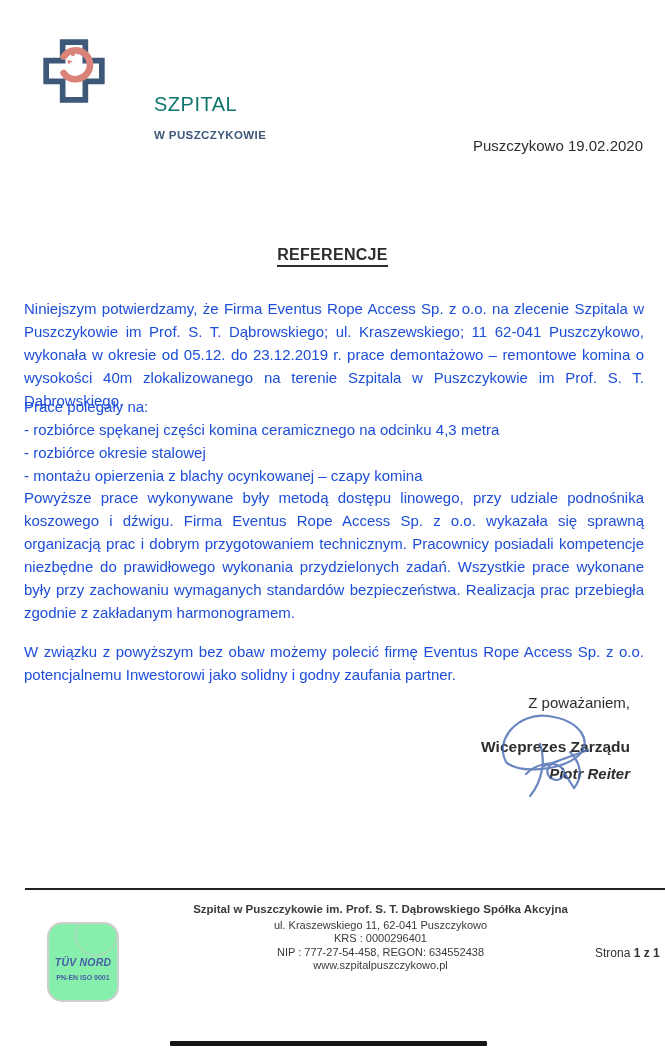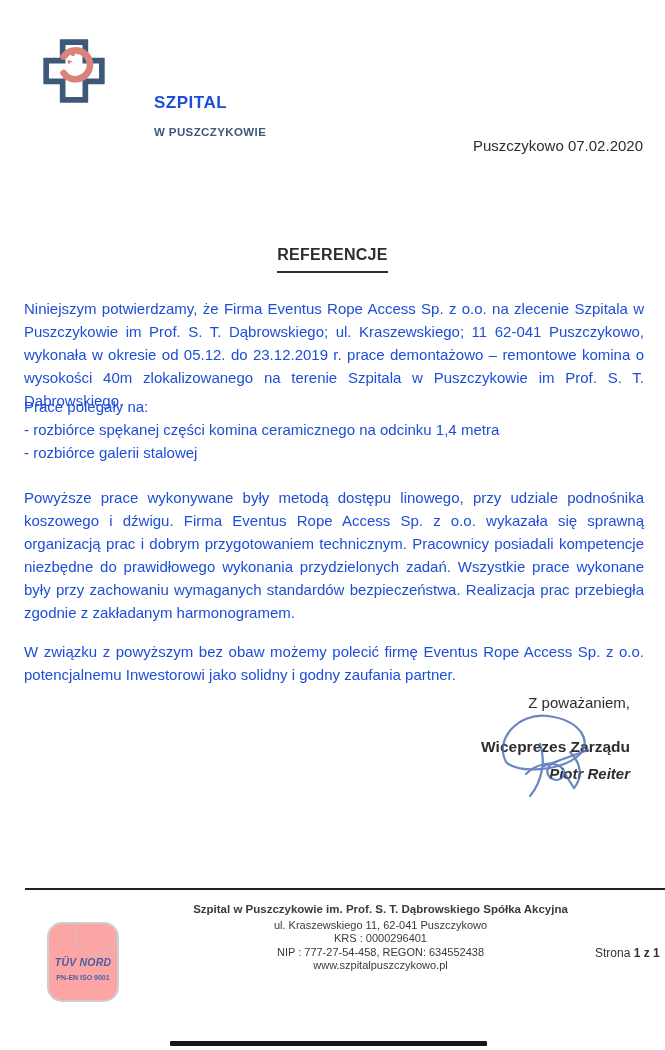--- a/index.html
+++ b/index.html
@@ -6,31 +6,31 @@
   body{
     width:665px;height:1050px;position:relative;overflow:hidden;
     font-family:"Liberation Sans","DejaVu Sans",sans-serif;
     color:#2d2d2d;
   }
   .abs{position:absolute;}
 
   
   .logo-wrap{left:42px;top:38px;width:280px;height:72px;}
   .logo-text{left:112px;top:56px;line-height:1;}
-  .logo-line1{font-size:17px;font-weight:700;color:#1d4ed8;letter-spacing:.5px;}
+  .logo-line1{font-size:20px;font-weight:400;color:#0f766e;letter-spacing:.5px;}
   .logo-line2{font-size:11.5px;font-weight:700;color:#3d5878;letter-spacing:.4px;margin-top:16px;}
 
   
   .date-line{top:137px;right:22px;font-size:15px;color:#2d2d2d;}
 
   
   .doc-title{top:246px;left:0;width:665px;text-align:center;}
   .doc-title span{
     font-size:16px;font-weight:700;letter-spacing:.3px;
-    border-bottom:2px solid #2d2d2d;padding-bottom:8px;
+    border-bottom:2px solid #2d2d2d;padding-bottom:2px;
   }
 
   
   .bodytext{left:24px;width:620px;font-size:15px;line-height:23px;color:#1d4ed8;}
   .just{text-align:justify;}
   .p1{top:297px;}
   .works{top:395px;}
   .works div{white-space:nowrap;}
   .p2{top:486px;}
   .p3{margin-top:16px;}
@@ -43,21 +43,21 @@
   .sig-ink{left:468px;top:702px;width:150px;height:110px;pointer-events:none;}
 
   
   .footer-sep{left:25px;top:888px;width:640px;height:2px;background:#222;}
   .footer-block{left:0;top:903px;width:665px;text-align:center;font-size:11px;line-height:13.5px;color:#3a3a3a;padding-left:48px;}
   .footer-company{font-weight:700;font-size:11.5px;margin-bottom:2px;}
   .page-indicator{left:595px;top:946px;font-size:12px;color:#333;}
   .page-indicator b{font-weight:700;}
 
   
-  .cert-badge{left:47px;top:922px;width:68px;height:76px;border:2px solid #cfcfcf;border-radius:15px;overflow:hidden;background:#fca5a5;}
+  .cert-badge{left:47px;top:922px;width:68px;height:76px;border:2px solid #cfcfcf;border-radius:15px;overflow:hidden;background:#86efac;}
   .cert-arc{position:absolute;left:26px;top:-10px;width:40px;height:40px;border:1.5px solid #c6c6c6;border-radius:50%;}
   .cert-line1{position:absolute;left:0;top:32px;width:100%;text-align:center;font-size:10.5px;font-weight:700;font-style:italic;color:#4a5fa5;letter-spacing:.2px;}
   .cert-line2{position:absolute;left:0;top:50px;width:100%;text-align:center;font-size:7px;font-weight:700;color:#4a5fa5;}
 
   .artifact-bar{left:170px;top:1041px;width:317px;height:5px;background:#161616;border-radius:1px;}
 </style>
 </head>
 <body>
 
 <div class="abs logo-wrap">
@@ -69,32 +69,33 @@
       <circle cx="30" cy="16" r="1.8" fill="#d9837a"></circle>
       <path d="M24.5 21 L29.5 22.5 L25.5 25.5 Z" fill="#d9837a"></path>
     </svg>
   </span>
   <div class="abs logo-text">
     <div class="logo-line1">SZPITAL</div>
     <div class="logo-line2">W PUSZCZYKOWIE</div>
   </div>
 </div>
 
-<div class="abs date-line">Puszczykowo 07.02.2020</div>
+<div class="abs date-line">Puszczykowo 19.02.2020</div>
 
 <div class="abs doc-title">
   <span>REFERENCJE</span>
 </div>
 
 <div class="abs bodytext just p1">Niniejszym potwierdzamy, że Firma Eventus Rope Access Sp. z o.o. na zlecenie Szpitala w Puszczykowie im Prof. S. T. Dąbrowskiego; ul. Kraszewskiego; 11 62-041 Puszczykowo, wykonała w okresie od 05.12. do 23.12.2019 r. prace demontażowo – remontowe komina o wysokości 40m zlokalizowanego na terenie Szpitala w Puszczykowie im Prof. S. T. Dąbrowskiego.</div>
 
 <div class="abs bodytext works">
   <div>Prace polegały na:</div>
-  <div>- rozbiórce spękanej części komina ceramicznego na odcinku 1,4 metra</div>
-  <div>- rozbiórce galerii stalowej</div>
+  <div>- rozbiórce spękanej części komina ceramicznego na odcinku 4,3 metra</div>
+  <div>- rozbiórce okresie stalowej</div>
+  <div>- montażu opierzenia z blachy ocynkowanej – czapy komina</div>
 </div>
 
 <div class="abs bodytext p2">
   <div class="just">Powyższe prace wykonywane były metodą dostępu linowego, przy udziale podnośnika koszowego i dźwigu. Firma Eventus Rope Access Sp. z o.o. wykazała się sprawną organizacją prac i dobrym przygotowaniem technicznym. Pracownicy posiadali kompetencje niezbędne do prawidłowego wykonania przydzielonych zadań. Wszystkie prace wykonane były przy zachowaniu wymaganych standardów bezpieczeństwa. Realizacja prac przebiegła zgodnie z zakładanym harmonogramem.</div>
   <div class="just p3">W związku z powyższym bez obaw możemy polecić firmę Eventus Rope Access Sp. z o.o. potencjalnemu Inwestorowi jako solidny i godny zaufania partner.</div>
 </div>
 
 <div class="abs sig-block">
   <div class="sig-closing">Z poważaniem,</div>
   <div class="sig-role">Wiceprezes Zarządu</div>

